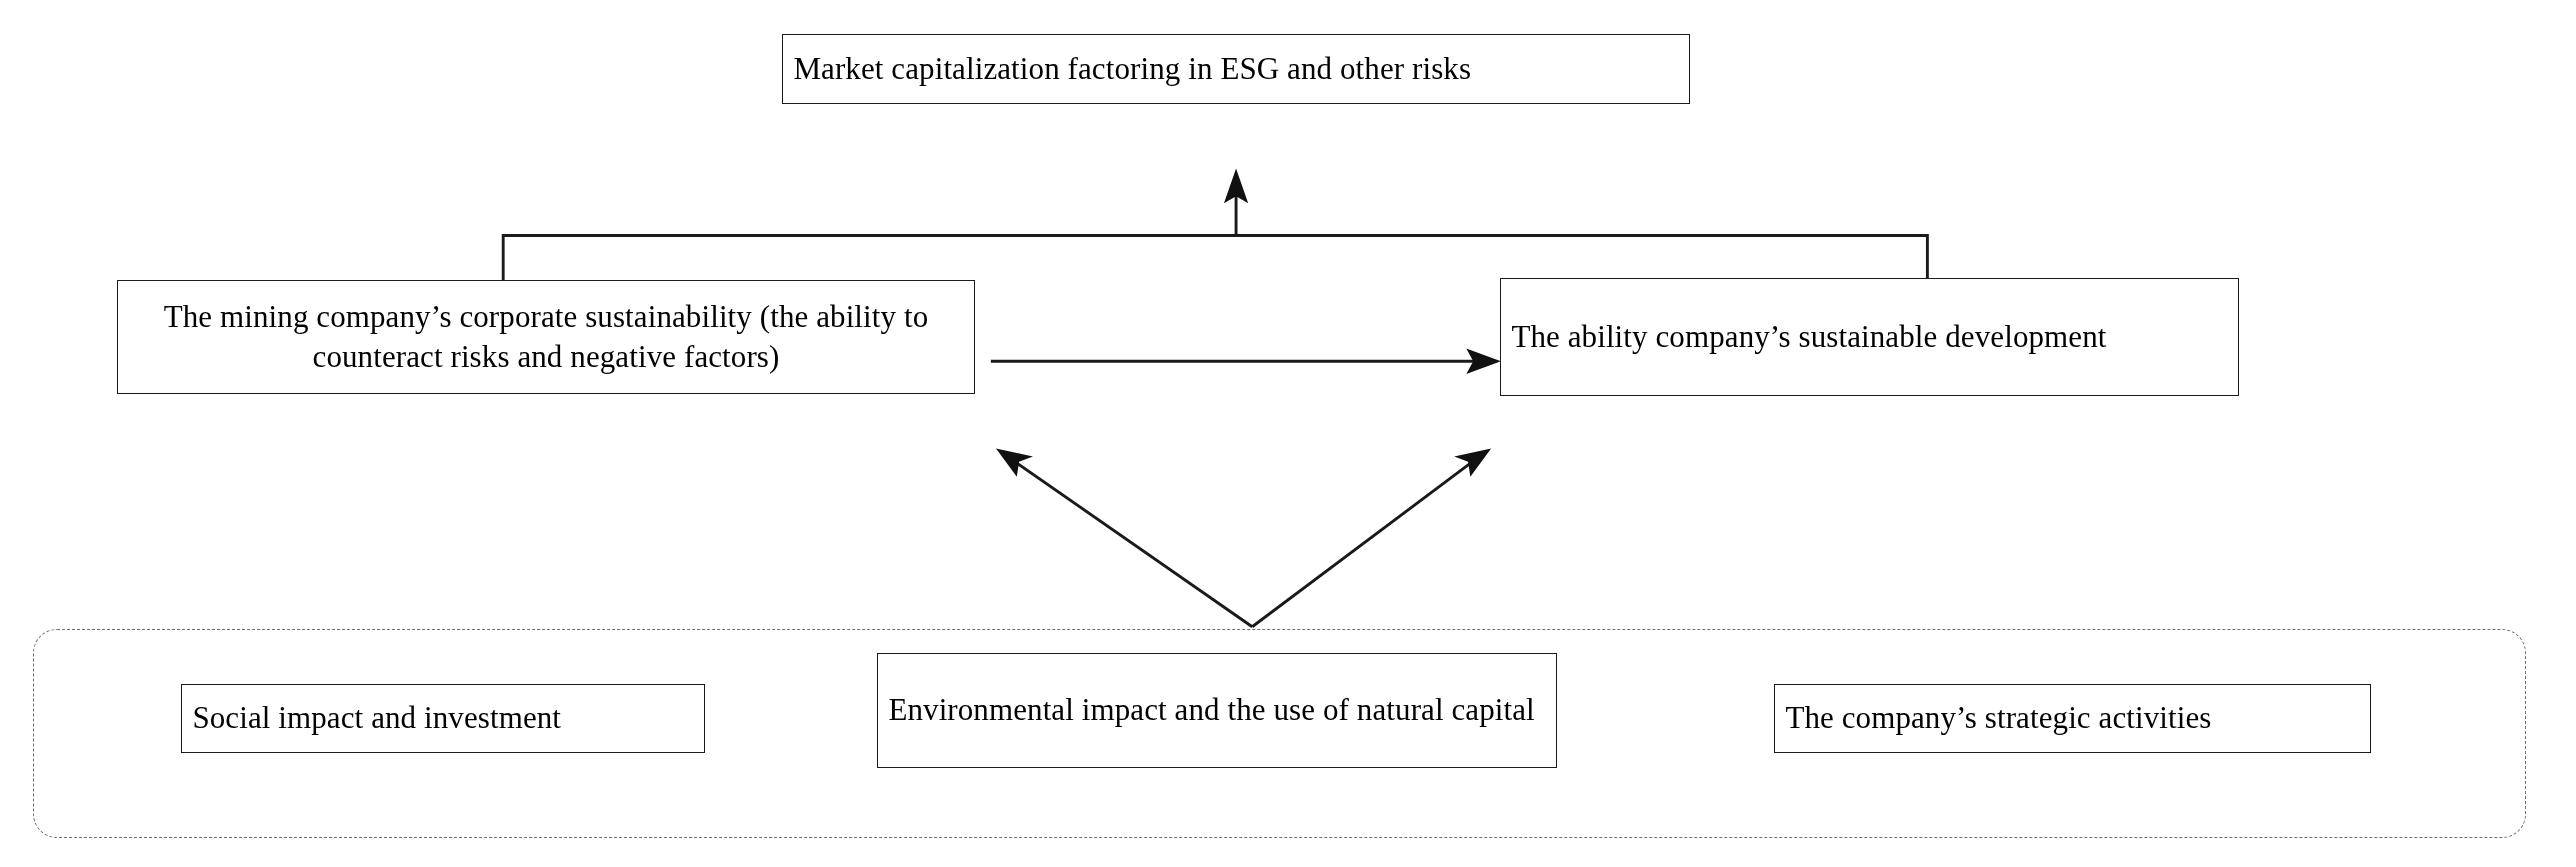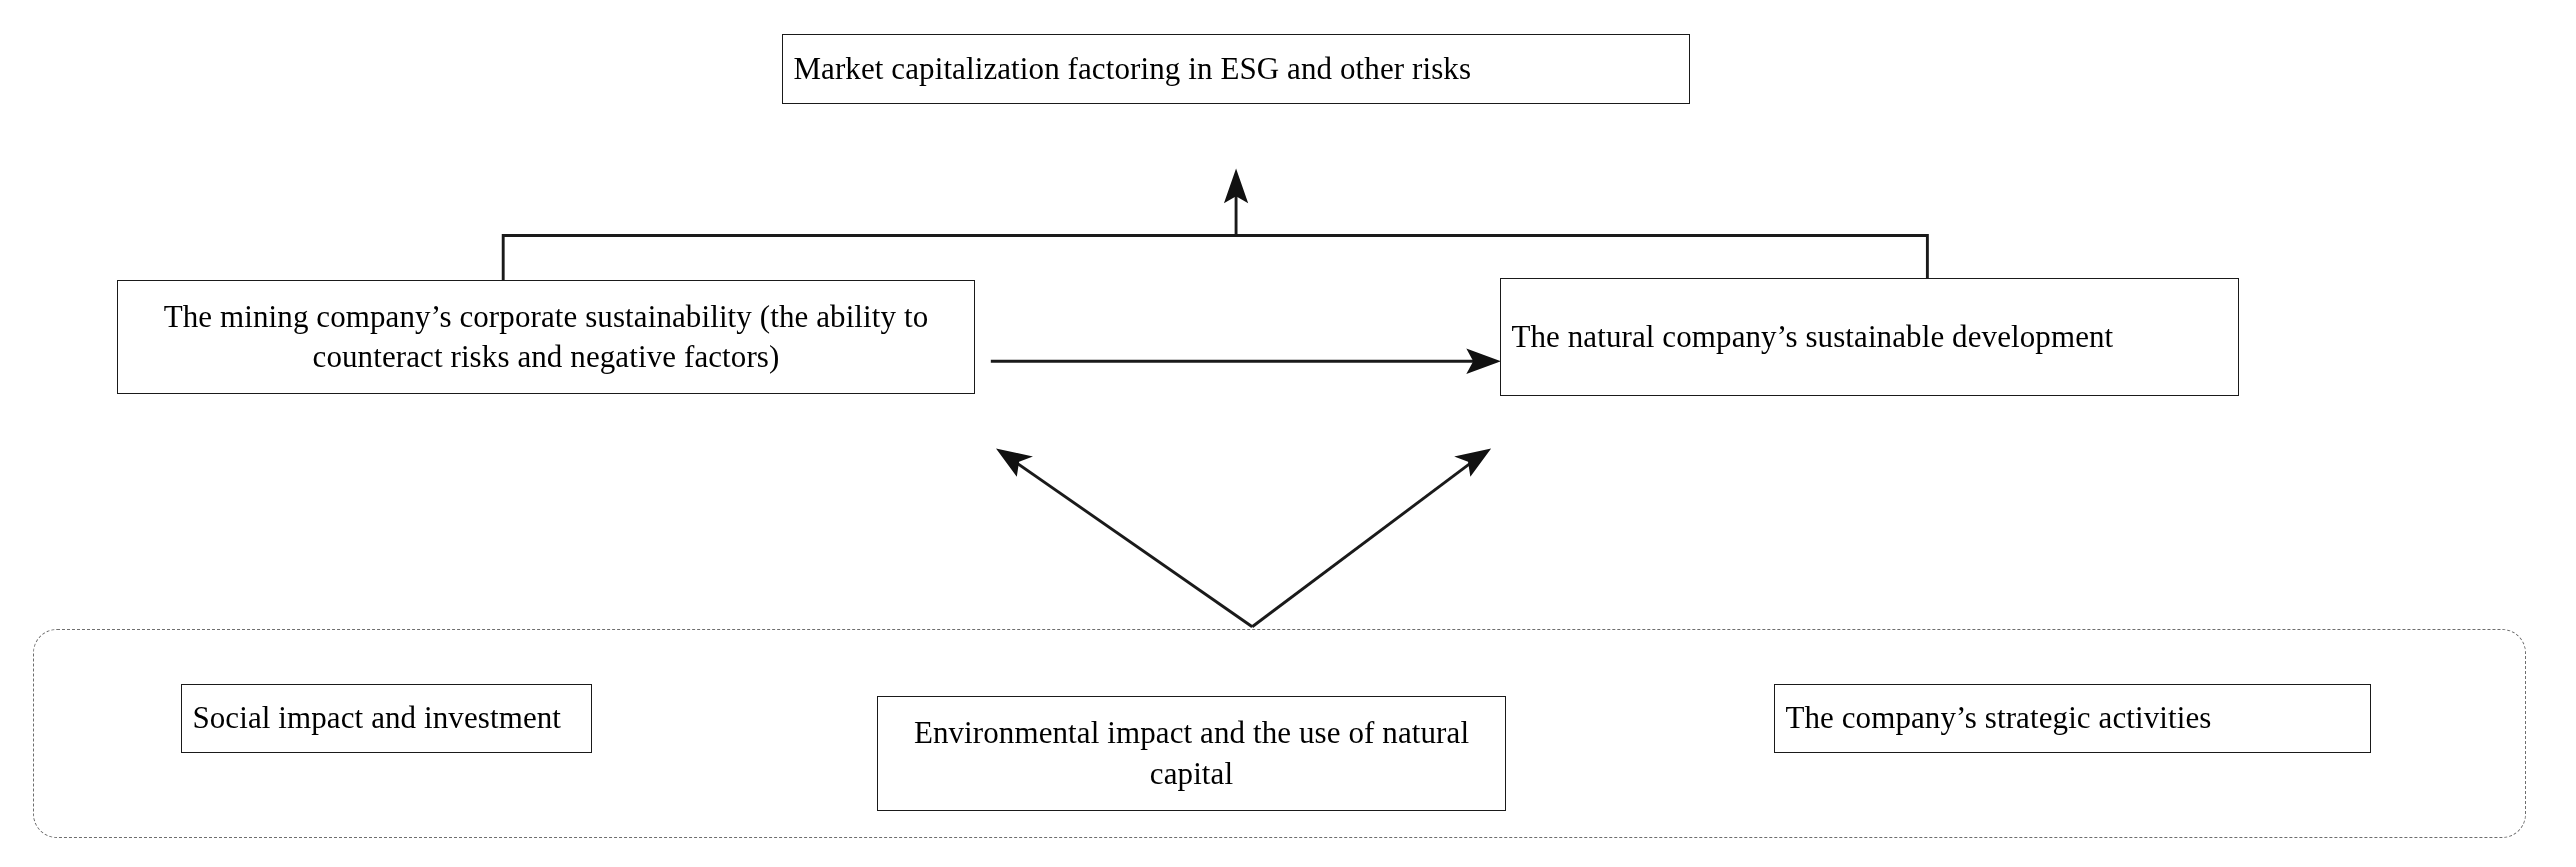--- a/index.html
+++ b/index.html
@@ -54,25 +54,25 @@
   #node-corporate-sustainability {
     left: 117px;   top: 280px;
     width: 858px; height: 114px;
   }
   #node-sustainable-development {
     left: 1500px;  top: 278px;
     width: 739px; height: 118px;
   }
   #node-social-impact {
     left: 181px;   top: 684px;
-    width: 411px;  height: 69px;
+    width: 524px;  height: 69px;
   }
   #node-environmental-impact {
-    left: 877px;  top: 696px;
-    width: 629px; height: 115px;
+    left: 877px;  top: 653px;
+    width: 680px; height: 115px;
   }
   #node-strategic-activities {
     left: 1774px;  top: 684px;
     width: 597px; height: 69px;
   }
   
   #factors-group {
     position: absolute;
     left: 33px;
     top: 629px;
@@ -127,21 +127,21 @@
 
   <div class="node-box" id="node-market-cap">
     <span class="node-label">Market capitalization factoring in ESG and other risks</span>
   </div>
 
   <div class="node-box" id="node-corporate-sustainability">
     <span class="node-label">The mining company’s corporate sustainability (the ability to counteract risks and negative factors)</span>
   </div>
 
   <div class="node-box" id="node-sustainable-development">
-    <span class="node-label">The natural company’s sustainable development</span>
+    <span class="node-label">The ability company’s sustainable development</span>
   </div>
 
   <div class="node-box" id="node-social-impact">
     <span class="node-label">Social impact and investment</span>
   </div>
 
   <div class="node-box" id="node-environmental-impact">
     <span class="node-label">Environmental impact and the use of natural capital</span>
   </div>
 

